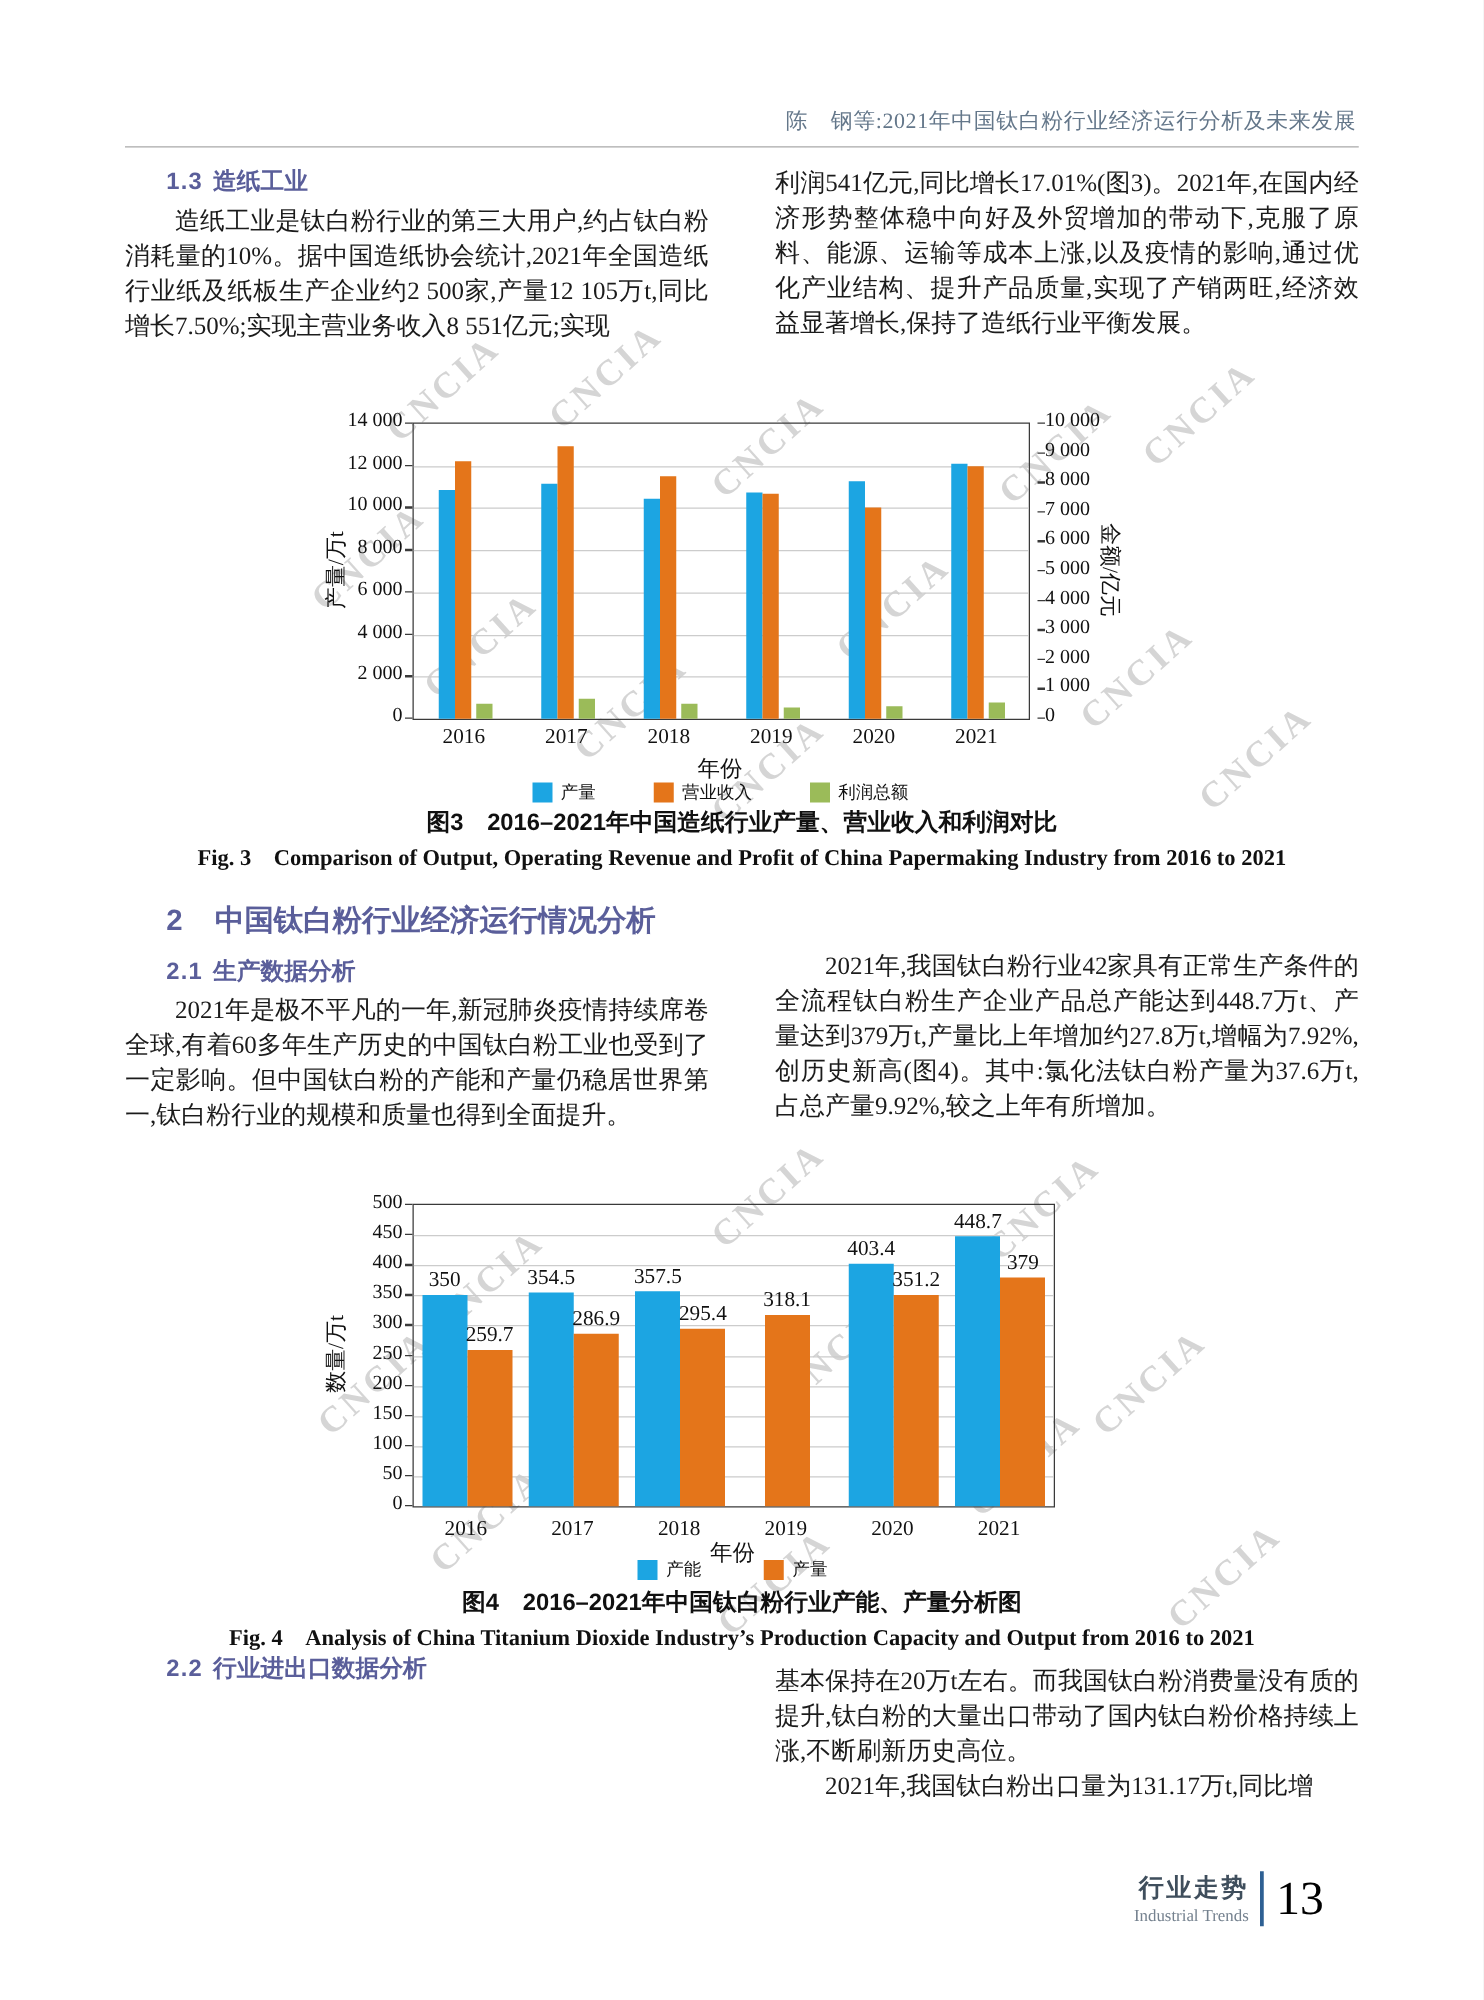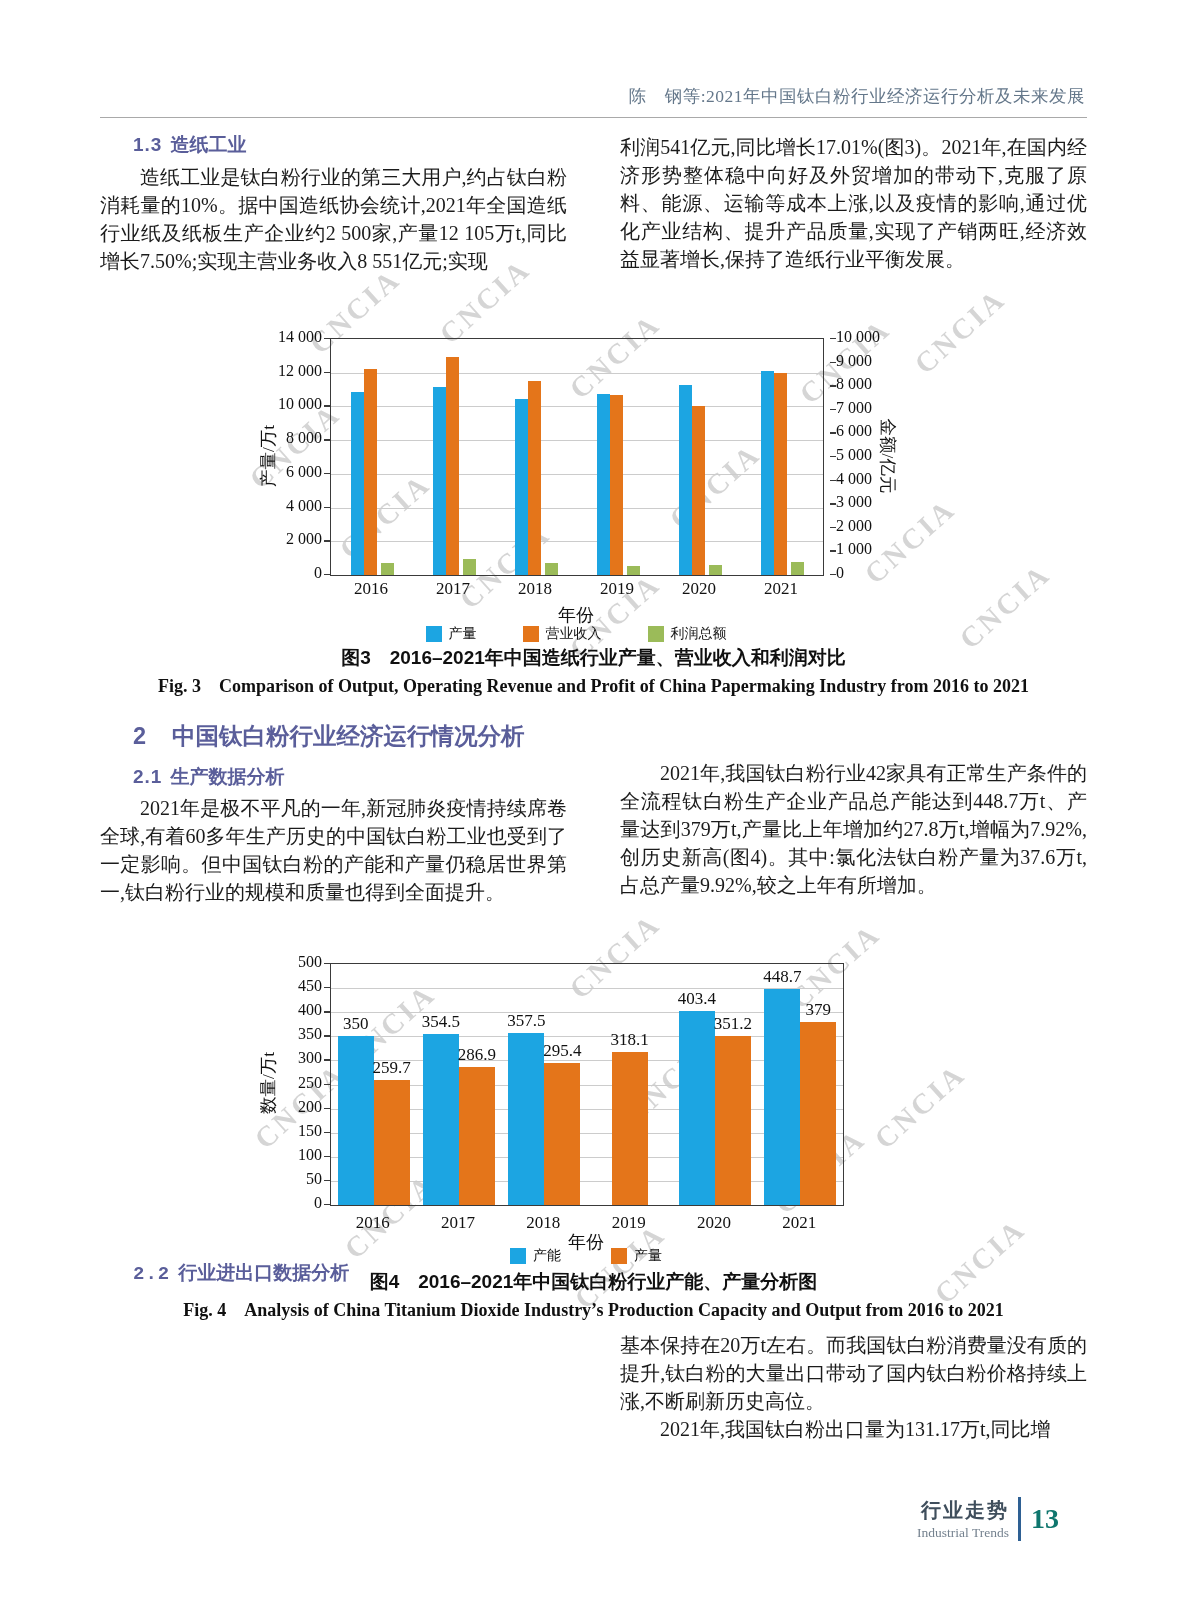--- a/index.html
+++ b/index.html
@@ -80,21 +80,21 @@
   .capen{position:absolute;left:0;width:100%;text-align:center;font-weight:bold;font-size:18px;color:#101010;z-index:1;}
   .fig3 .capcn{top:360px;} .fig3 .capen{top:389px;}
   .fig4 .capcn{top:354px;} .fig4 .capen{top:383px;}
 
   
   .footer{position:absolute;top:1497px;right:128px;display:flex;align-items:center;}
   .footer-txt{display:flex;flex-direction:column;align-items:flex-end;margin-right:9px;}
   .footer-cn{font-family:"Liberation Sans",sans-serif;font-weight:bold;font-size:20px;color:#3f4e5c;letter-spacing:2px;}
   .footer-en{font-size:13.5px;color:#75828f;margin-top:1px;}
   .footer-bar{width:3px;height:44px;background:#2e6093;margin-right:10px;}
-  .footer-page{font-size:28px;color:#0f766e;font-weight:bold;}
+  .footer-page{font-size:38px;color:#000000;}
 </style>
 </head>
 <body>
 
 <div class="page" data-interactable="false">
 
   <div class="running-title" data-interactable="false">陈　钢等:2021年中国钛白粉行业经济运行分析及未来发展</div>
   <div class="header-rule" data-interactable="false"></div>
 
   <div class="h-sub" style="top:132px;" data-interactable="false">
@@ -393,21 +393,21 @@
           <div class="swatch" data-interactable="false" style="background: rgb(228, 117, 26);"></div>
           <div class="legend-label" data-interactable="false">产量</div>
         </div>
       </div>
     <figcaption>
       <div class="capcn" data-interactable="false">图4　2016–2021年中国钛白粉行业产能、产量分析图</div>
       <div class="capen" data-interactable="false">Fig. 4　Analysis of China Titanium Dioxide Industry’s Production Capacity and Output from 2016 to 2021</div>
     </figcaption>
   </figure>
 
-  <div class="h-sub" style="top:1260px;font-family:Liberation Mono, monospace;" data-interactable="false">
+  <div class="h-sub" style="top:1322px;" data-interactable="false">
     <span class="num" data-interactable="false">2.2</span><span data-interactable="false">行业进出口数据分析</span>
   </div>
   <div class="para col-r" style="top:1331px;" data-interactable="false">基本保持在20万t左右。而我国钛白粉消费量没有质的提升,钛白粉的大量出口带动了国内钛白粉价格持续上涨,不断刷新历史高位。</div>
   <div class="para col-r indent" style="top:1415px;" data-interactable="false">2021年,我国钛白粉出口量为131.17万t,同比增</div>
 
   <div class="footer" data-interactable="false">
     <div class="footer-txt" data-interactable="false">
       <span class="footer-cn" data-interactable="false">行业走势</span>
       <span class="footer-en" data-interactable="false">Industrial Trends</span>
     </div>

